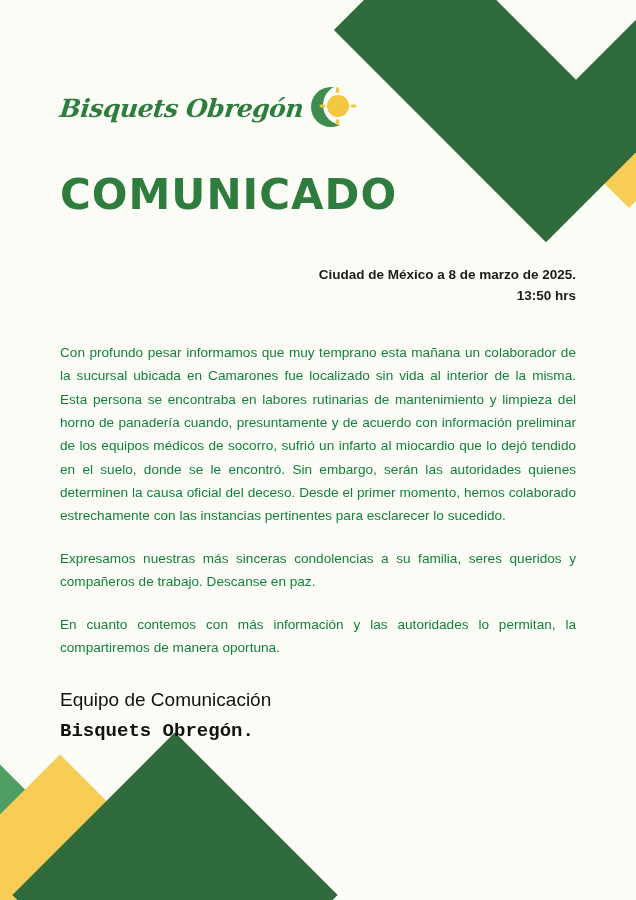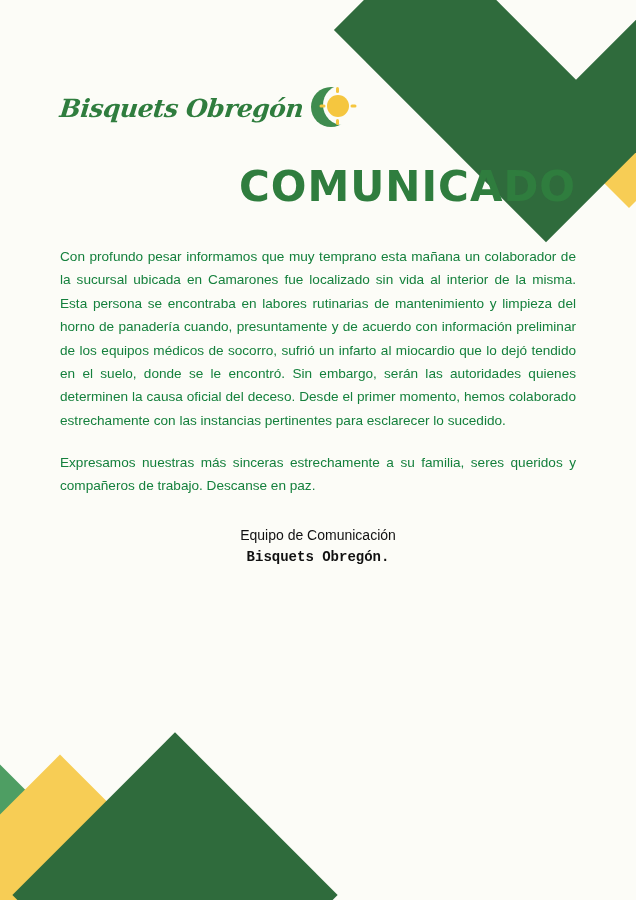--- a/index.html
+++ b/index.html
@@ -145,22 +145,22 @@
   }
   .logo-mark .ray {
     position: absolute;
     background: #f5c63f;
     width: 3px;
     height: 6px;
     border-radius: 2px;
   }
 
   .title {
-    text-align: right;
-    margin-top: 24px;
+    text-align: left;
+    margin-top: 32px;
     font-family: "DejaVu Sans", sans-serif;
     font-weight: bold;
     font-size: 42px;
     letter-spacing: 1px;
     color: #2f7d3e;
   }
 
   .dateblock {
     margin-top: 46px;
     text-align: right;
@@ -179,22 +179,22 @@
   }
   .body-copy p {
     margin: 0 0 19px 0;
   }
   .body-copy p:last-child {
     margin-bottom: 0;
   }
 
   .signature {
     margin-top: 26px;
-    text-align: center;
-    font-size: 14px;
+    text-align: left;
+    font-size: 19px;
     line-height: 1.6;
     color: #111;
   }
   .signature .brand {
     font-weight: bold;
     font-family: Liberation Mono, monospace;
   }
 </style>
 </head>
 <body>
@@ -220,24 +220,29 @@
         <div class="sun"></div>
         <div class="ray" style="left:25px; top:2px;"></div>
         <div class="ray" style="left:25px; top:34px;"></div>
         <div class="ray" style="left:10px; top:18px; transform:rotate(90deg);"></div>
         <div class="ray" style="left:41px; top:18px; transform:rotate(90deg);"></div>
       </div>
     </div>
 
     <div class="title">COMUNICADO</div>
 
+    <div class="dateblock">
+      <div>Ciudad de México a 8 de marzo de 2025.</div>
+      <div>13:50 hrs</div>
+    </div>
 
     <div class="body-copy">
       <p>Con profundo pesar informamos que muy temprano esta mañana un colaborador de la sucursal ubicada en Camarones  fue localizado sin vida al interior de la misma. Esta persona se encontraba en labores rutinarias de mantenimiento y limpieza del horno de panadería cuando, presuntamente y de acuerdo con información preliminar de los equipos médicos de socorro, sufrió un infarto al miocardio que lo dejó tendido en el suelo, donde se le encontró. Sin embargo, serán las autoridades quienes determinen la causa oficial del deceso. Desde el primer momento, hemos colaborado estrechamente con las instancias pertinentes para esclarecer lo sucedido.</p>
-      <p>Expresamos nuestras más sinceras estrechamente a su familia, seres queridos y compañeros de trabajo. Descanse en paz.</p>
+      <p>Expresamos nuestras más sinceras condolencias a su familia, seres queridos y compañeros de trabajo. Descanse en paz.</p>
+      <p>En cuanto contemos con más información y las autoridades lo permitan, la compartiremos de manera oportuna.</p>
     </div>
 
     <div class="signature">
       <div>Equipo de Comunicación</div>
       <div class="brand">Bisquets Obregón.</div>
     </div>
 
   </div>
 </div>
 

